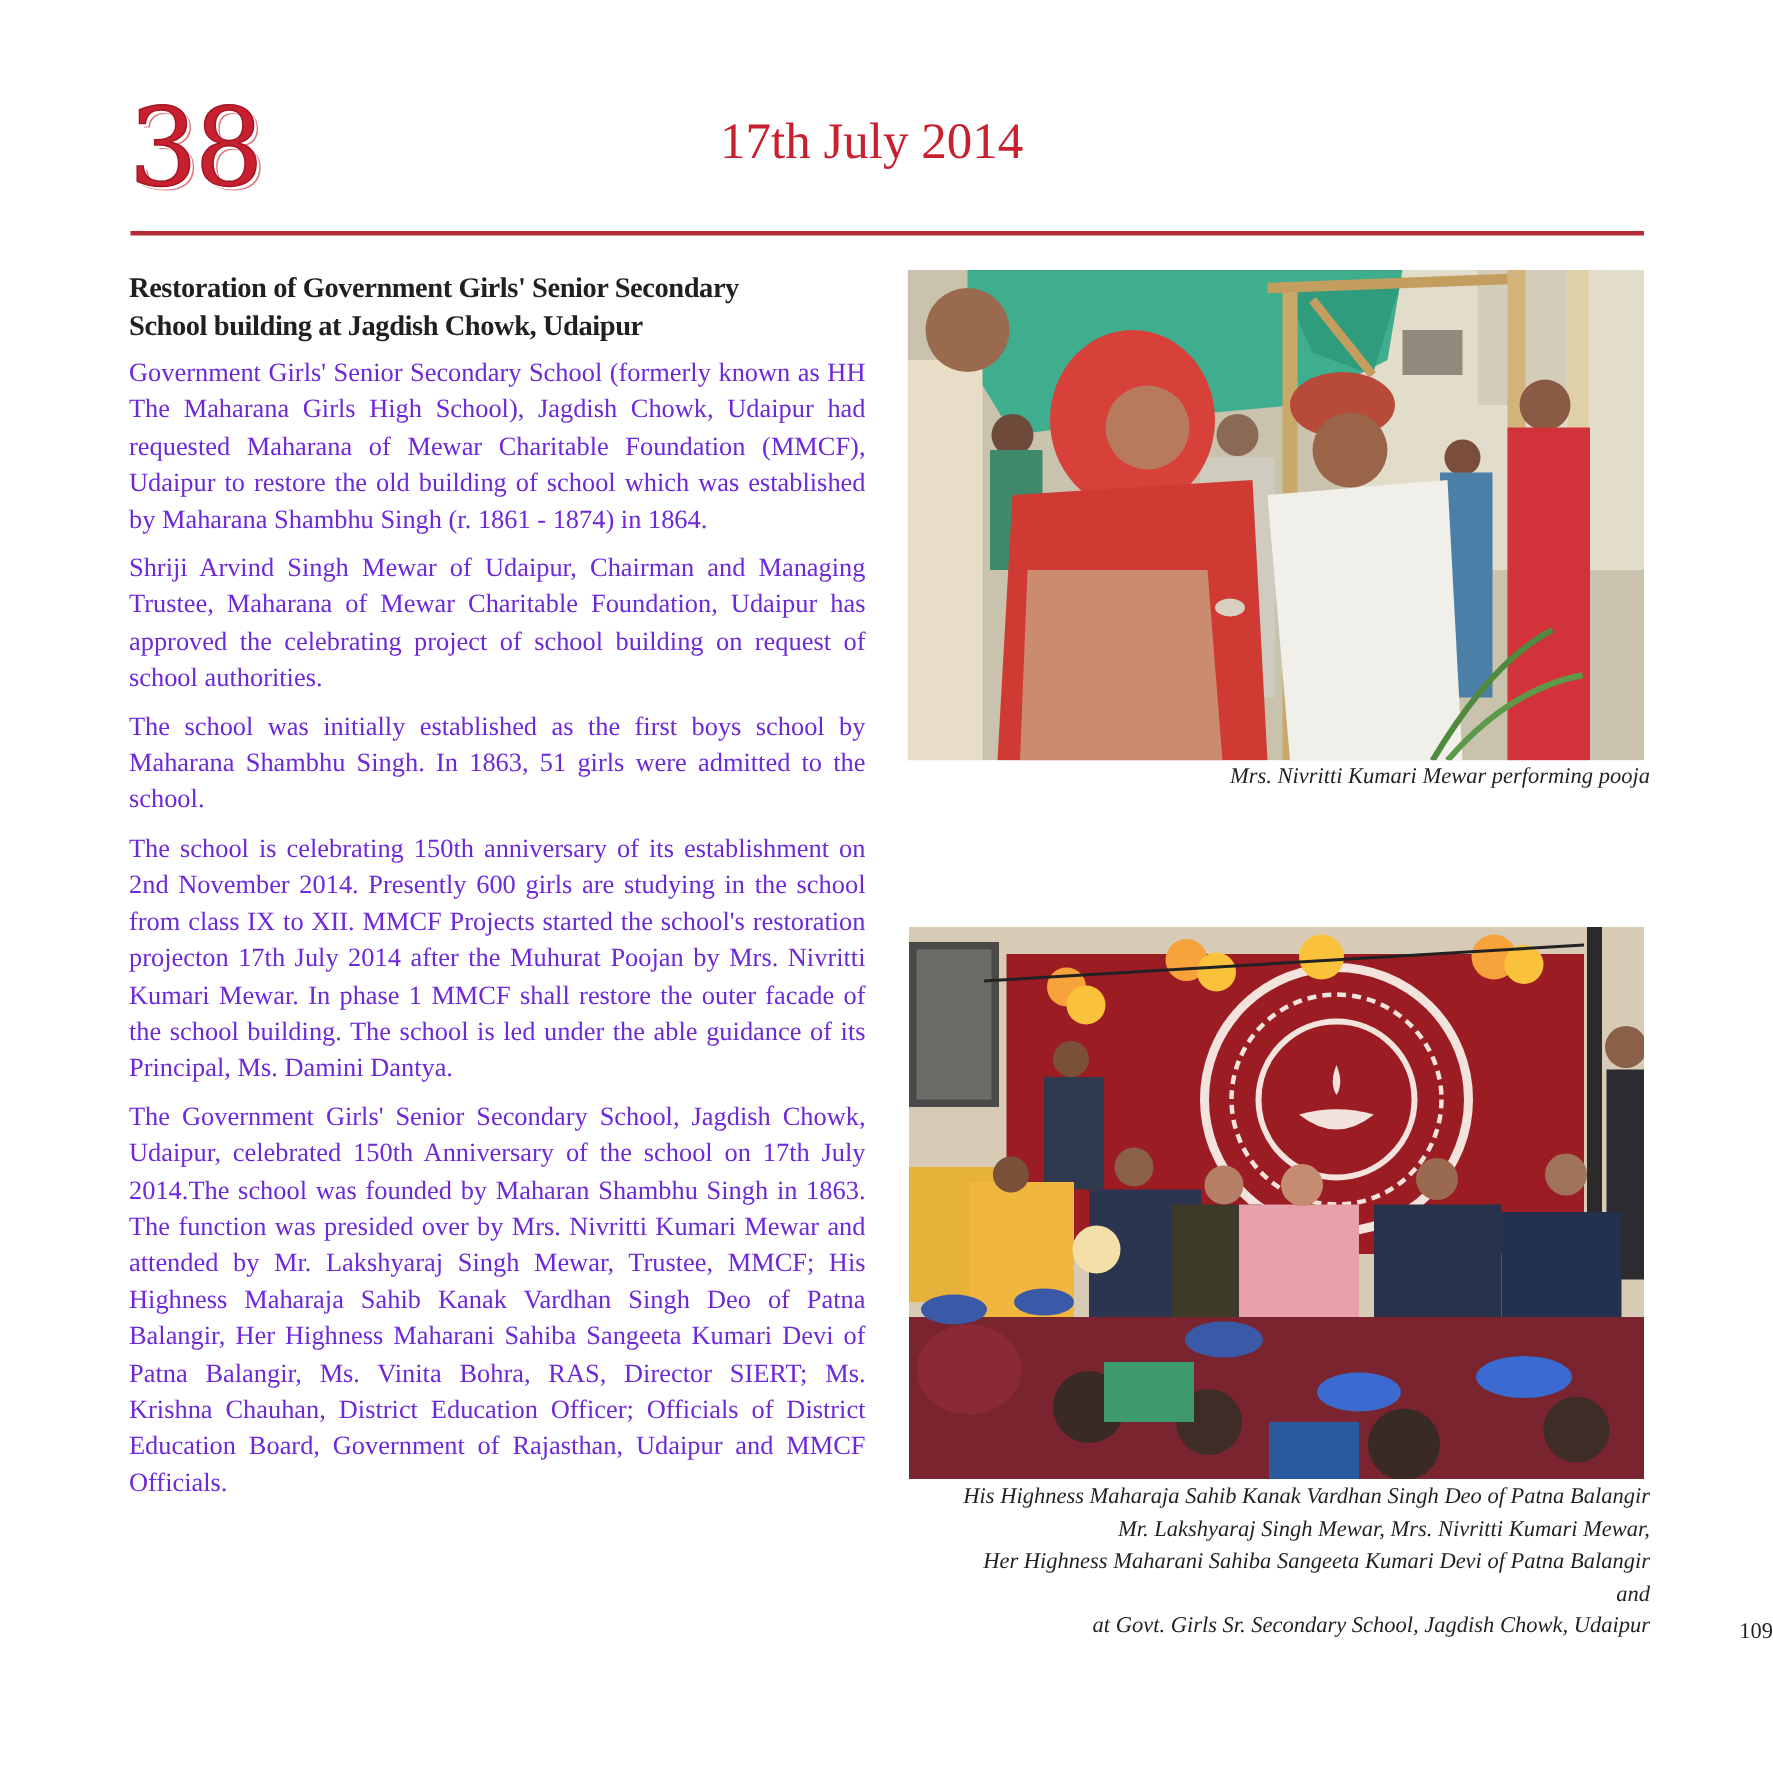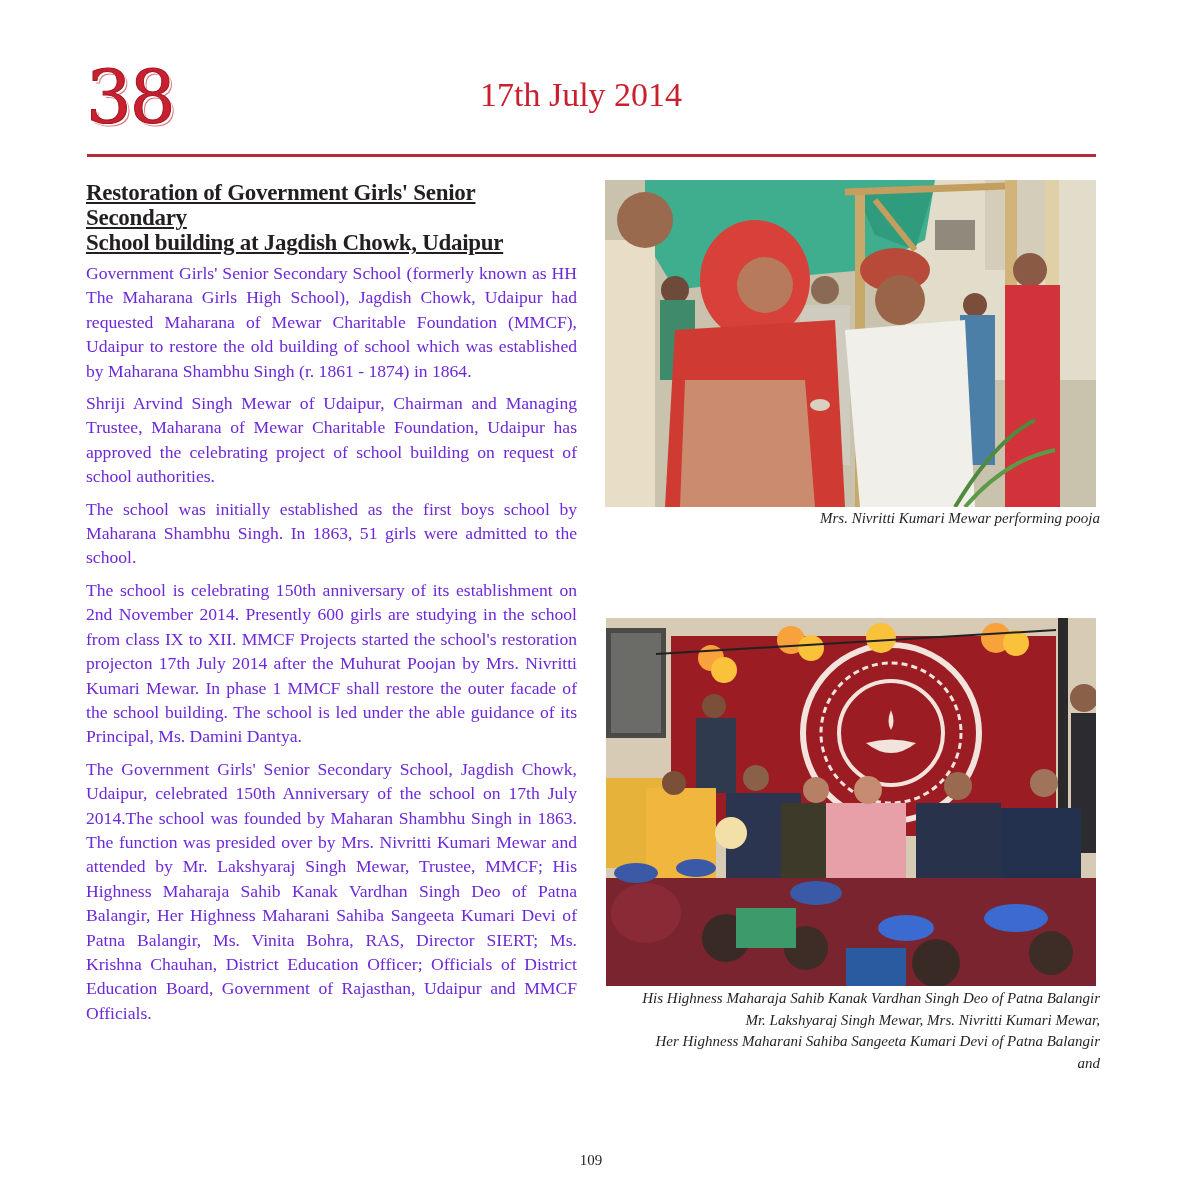--- a/index.html
+++ b/index.html
@@ -22,42 +22,42 @@
       text-align: right;
     }
     .rule {
       position: absolute; left: 87px; top: 154px; width: 1009px; height: 3px;
       background: #b62a36;
     }
     .left-col {
       position: absolute; left: 86px; top: 180px; width: 491px;
     }
     .heading {
-      margin: 0 0 6px 0; font-size: 23px; line-height: 25px; font-weight: bold;
-      color: #231f20; letter-spacing: -0.3px; text-decoration: underline;
+      margin: 0 0 6px 0; font-size: 19px; line-height: 25px; font-weight: bold;
+      color: #231f20; letter-spacing: -0.3px;
     }
     .para {
       margin: 0 0 8px 0; font-size: 17.6px; line-height: 24.4px;
       text-align: justify; text-align-last: left; color: #6d28d9;
     }
     .photo {
       position: absolute; overflow: hidden;
     }
     .photo-1 { left: 605px; top: 180px; width: 491px; height: 327px; }
     .photo-2 { left: 606px; top: 618px; width: 490px; height: 368px; }
     .photo svg { display: block; width: 100%; height: 100%; }
     .caption {
       position: absolute; left: 600px; width: 500px; text-align: right;
       font-style: italic; font-size: 15px; line-height: 21.5px; color: #231f20;
     }
     .caption-1 { top: 508px; }
     .caption-2 { top: 988px; }
     .caption div { margin: 0; }
     .page-number {
-      position: absolute; left: 0; width: 1182px; top: 1152px; text-align: center;
+      position: absolute; left: 0; width: 1182px; top: 1080px; text-align: right;
       font-size: 15px; color: #231f20;
     }
   </style>
 </head>
 <body>
 
 <div class="chapter-num">38</div>
 <div class="page-date">17th July 2014</div>
 <div class="rule"></div>
 
@@ -182,15 +182,16 @@
     <circle cx="445" cy="335" r="22" fill="#3e2c26"></circle>
     <rect x="130" y="290" width="60" height="40" fill="#3d9a6a"></rect>
     <rect x="240" y="330" width="60" height="38" fill="#2a5aa0"></rect>
   </svg>
 </div>
 <div class="caption caption-2">
   <div>His Highness Maharaja Sahib Kanak Vardhan Singh Deo of Patna Balangir</div>
   <div>Mr. Lakshyaraj Singh Mewar, Mrs. Nivritti Kumari Mewar,</div>
   <div>Her Highness Maharani Sahiba Sangeeta Kumari Devi of Patna Balangir</div>
   <div>and</div>
+  <div>at Govt. Girls Sr. Secondary School, Jagdish Chowk, Udaipur</div>
 </div>
 
 <div class="page-number">109</div>
 
 </body></html>

